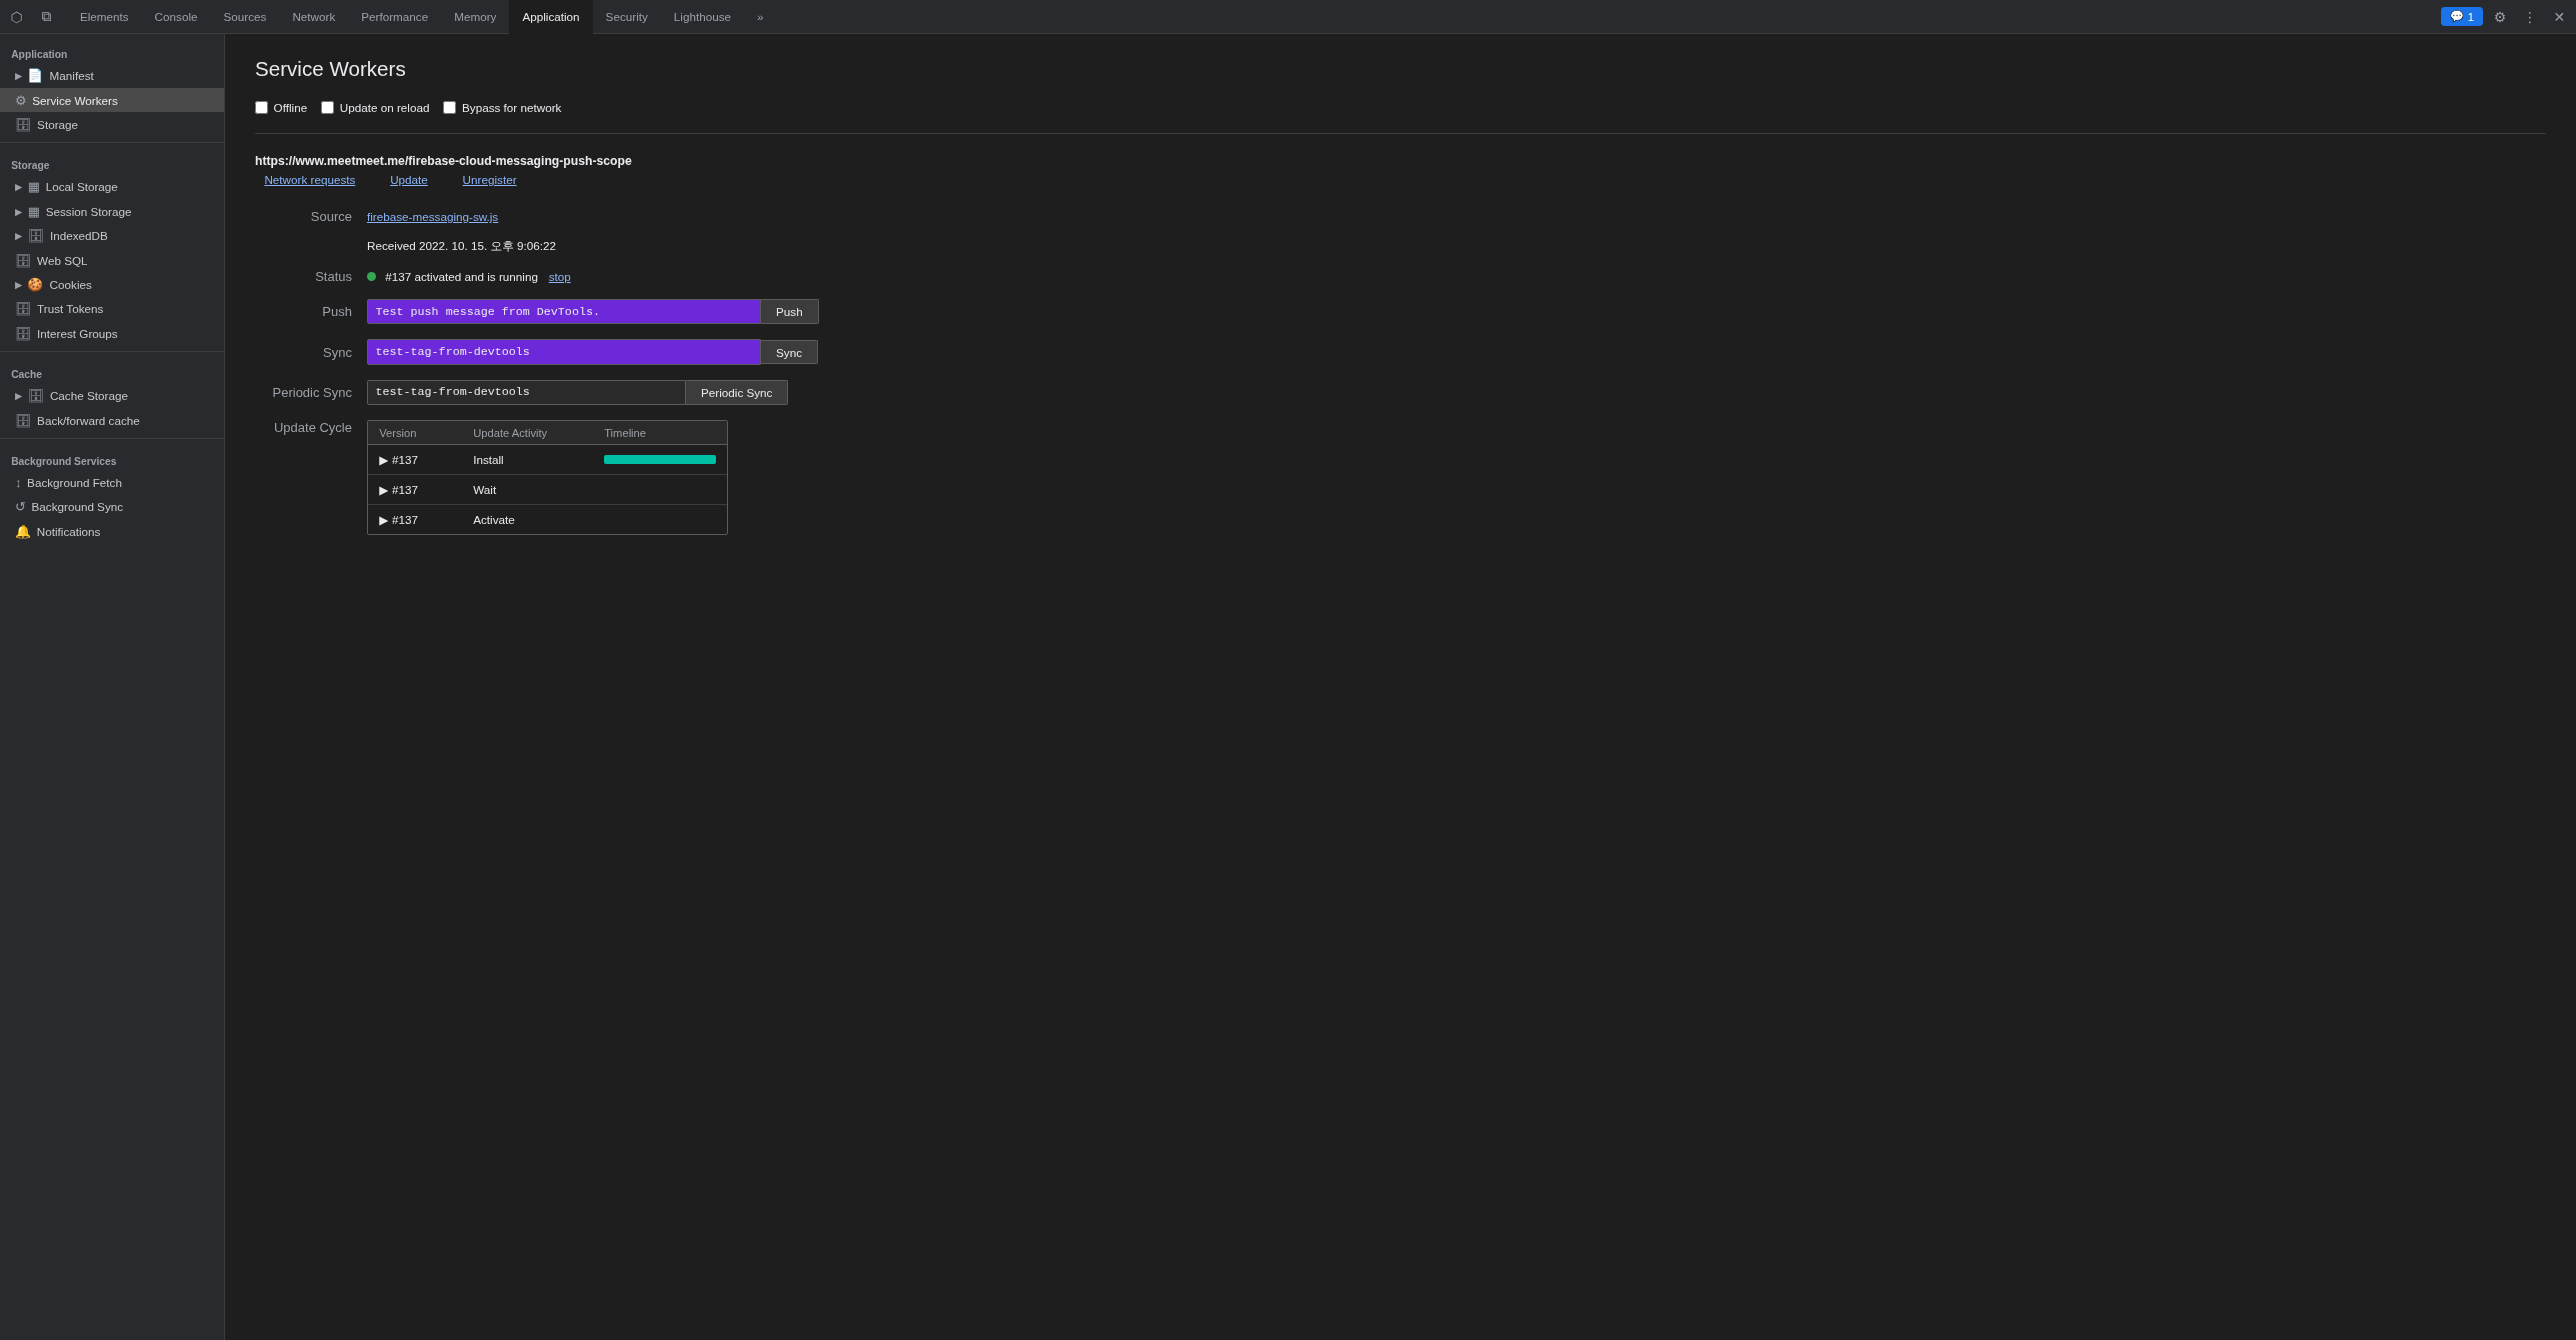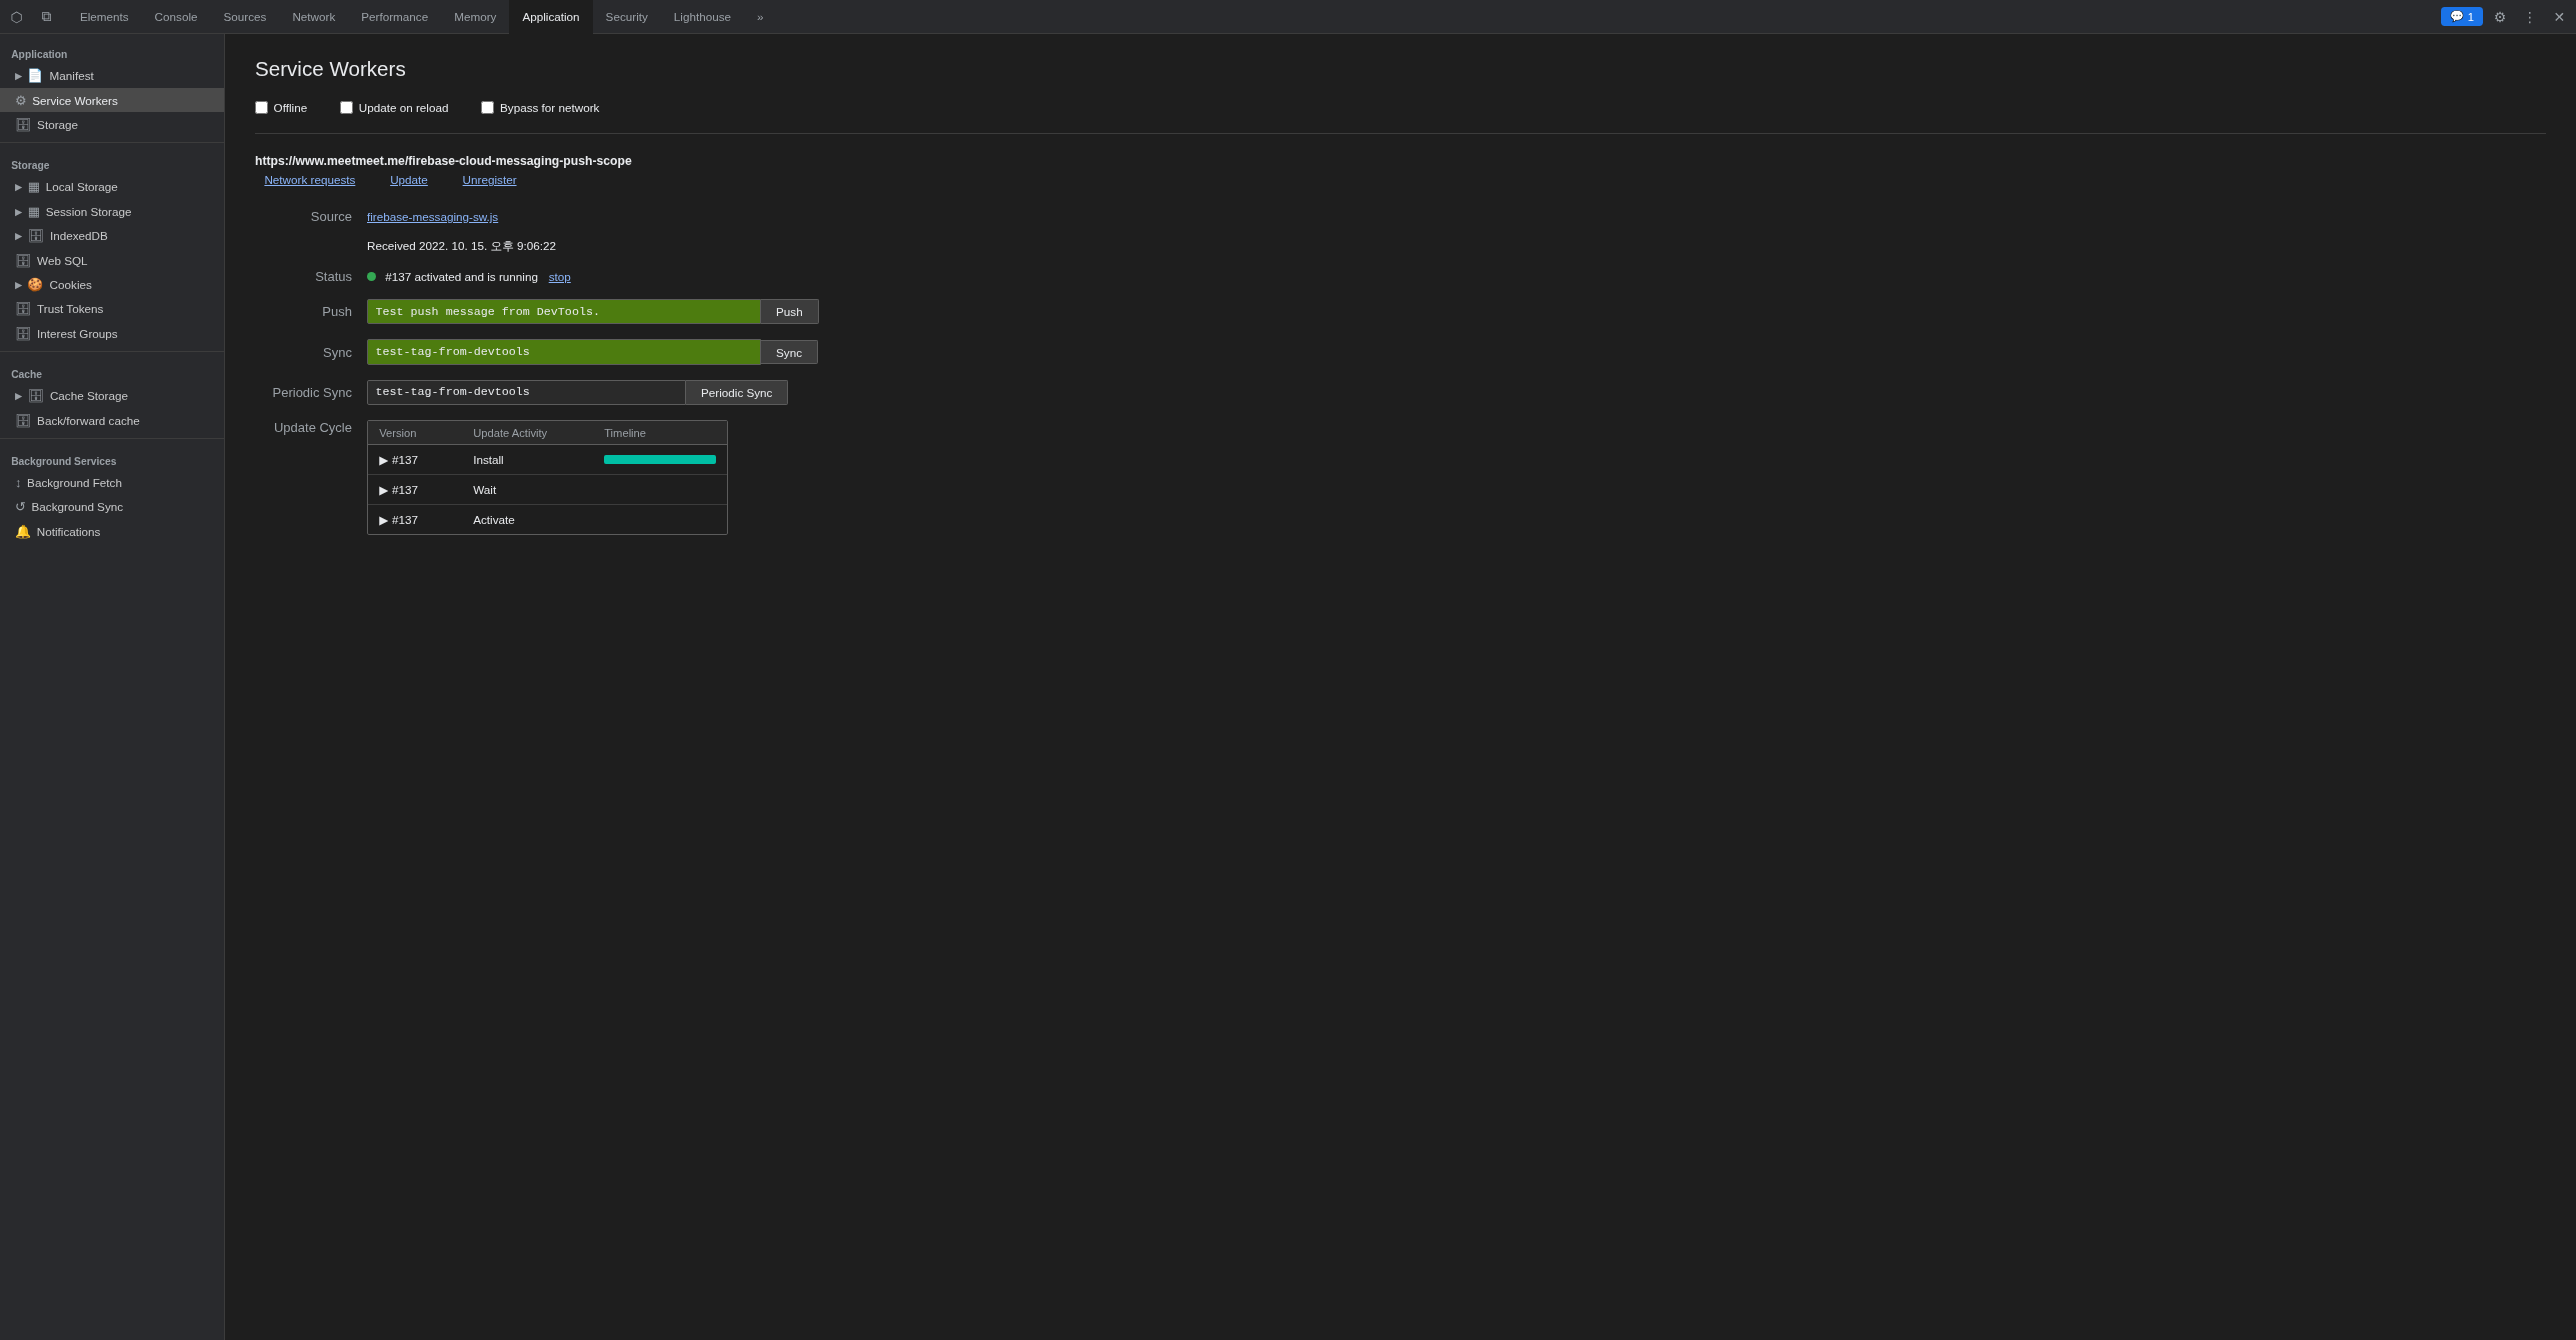--- a/index.html
+++ b/index.html
@@ -133,21 +133,21 @@
       font-size: 20.6px;
       font-weight: 400;
       color: #e8eaed;
       margin-bottom: 19px;
     }
 
     
     .checkbox-row {
       display: flex;
       align-items: center;
-      gap: 33px;
+      gap: 14px;
       margin-bottom: 19px;
       margin-top: 20px;
     }
     .checkbox-label {
       display: flex;
       align-items: center;
       gap: 5.6px;
       color: #e8eaed;
       font-size: 11.7px;
       cursor: pointer;
@@ -238,21 +238,21 @@
 
     
     .input-btn-row {
       display: flex;
       align-items: center;
       gap: 0;
     }
     .sw-input {
       width: 394px;
       padding: 4.7px 7.5px;
-      background: #4d7c0f;
+      background: #6d28d9;
       border: 0.9px solid #5c5c5c;
       color: #e8eaed;
       font-family: 'Courier New', monospace;
       font-size: 11.7px;
       border-radius: 1.9px 0 0 1.9px;
       outline: none;
     }
     .sw-btn {
       padding: 4.7px 15px;
       background: #3c3c3c;

